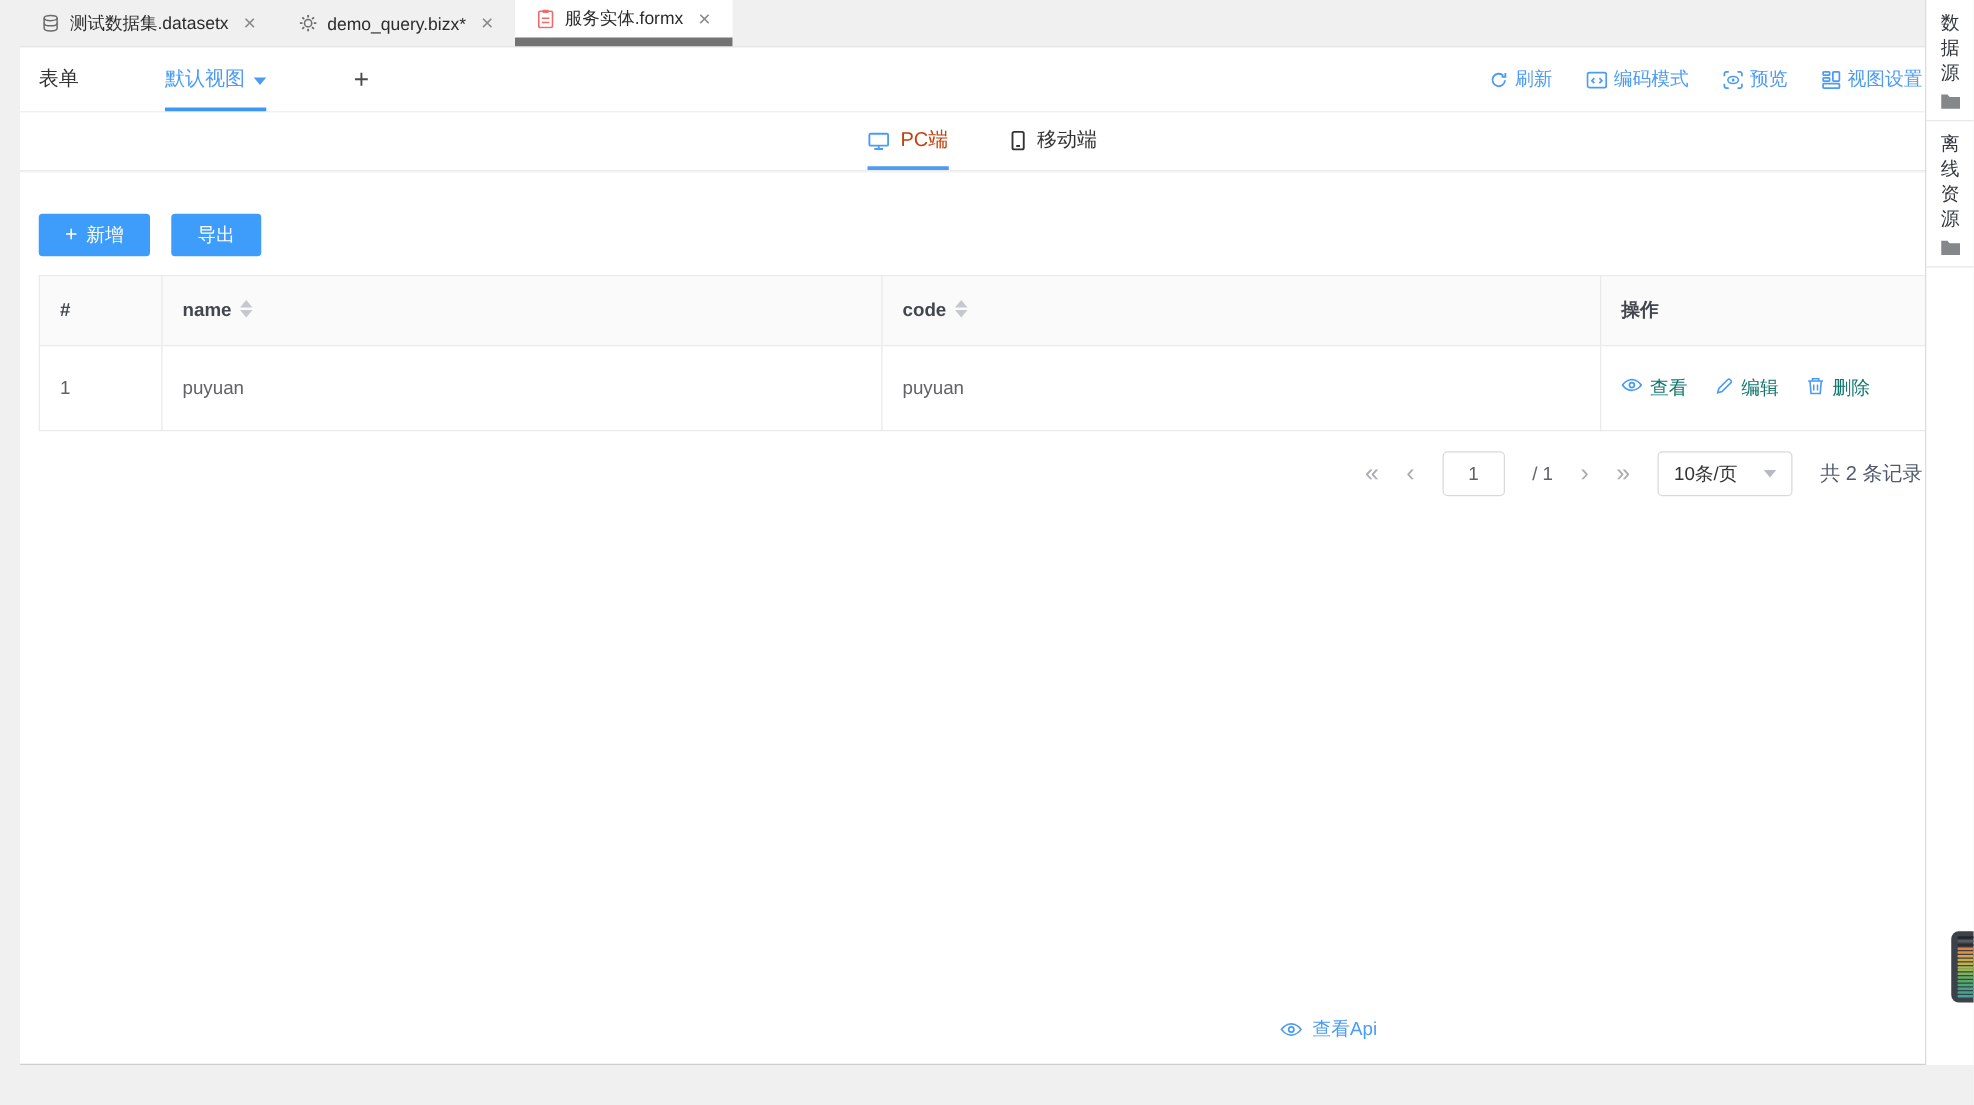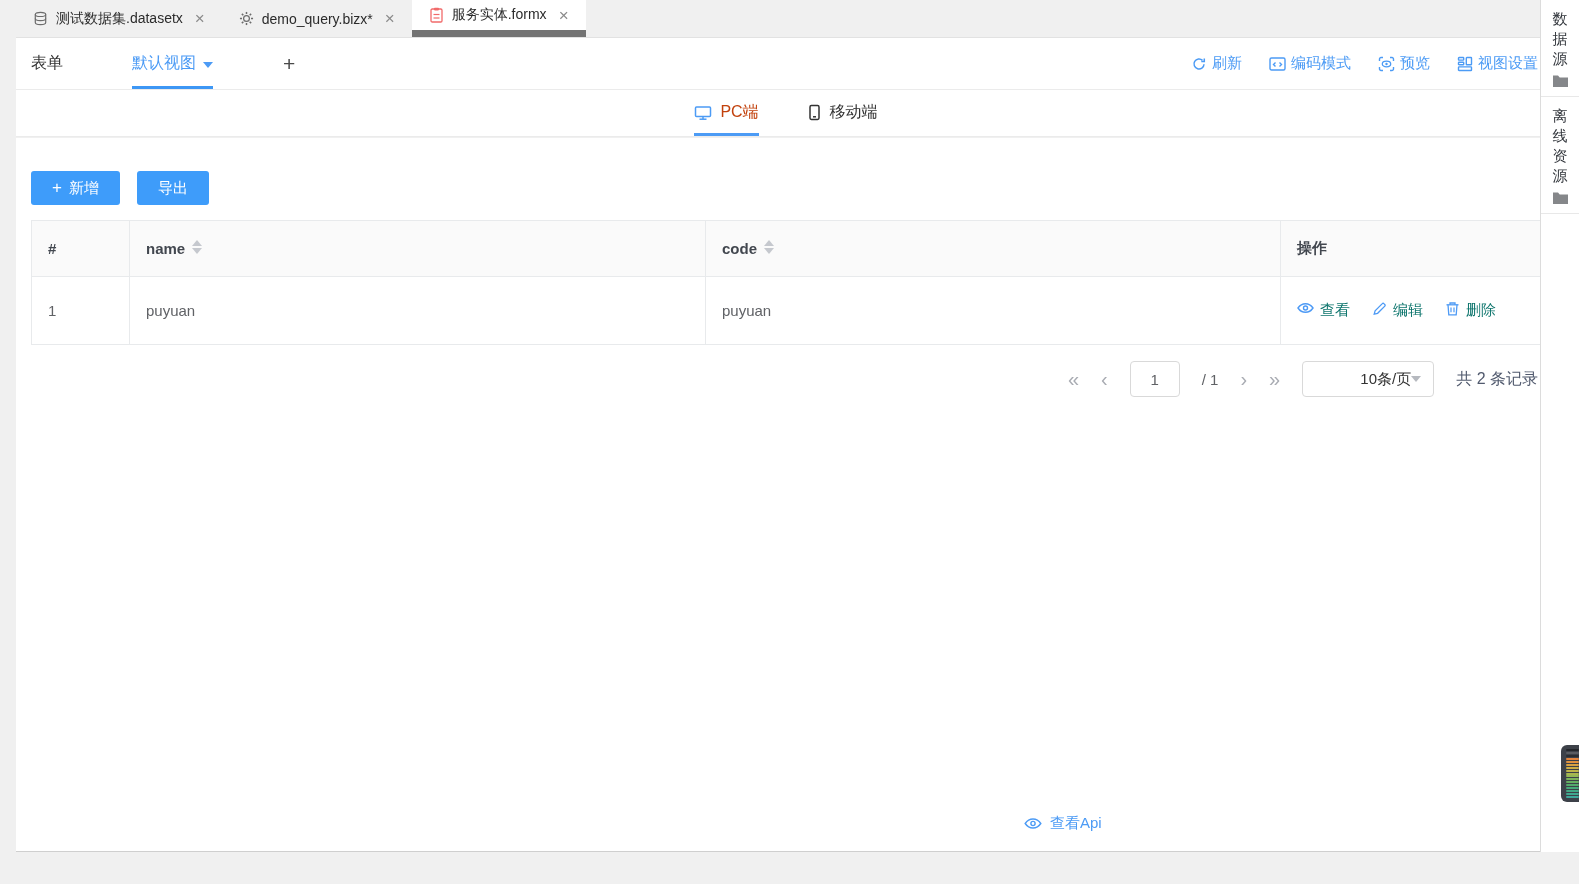--- a/index.html
+++ b/index.html
@@ -53,21 +53,21 @@
   .sorter .up { border-bottom:6px solid #c5c8ce; }
   .sorter .dn { border-top:6px solid #c5c8ce; }
   .ops { display:flex; align-items:center; gap:22px; }
   .op-link { display:flex; align-items:flex-start; gap:6px; color:#0f766e; font-size:15px; cursor:pointer; white-space:nowrap; }
 
   
   .pager { display:flex; align-items:center; justify-content:flex-end; gap:22px; margin:16px 18px 0 0; color:#606266; }
   .pg-btn { font-size:20px; color:#a8abb2; cursor:pointer; line-height:1; }
   .pg-input { width:50px; height:36px; border:1px solid #d9d9d9; border-radius:4px; text-align:center; font-size:15px; color:#606266; outline:none; font-family:inherit; }
   .pg-of { font-size:15px; }
-  .pg-size { width:132px; height:36px; border:1px solid #d9d9d9; border-radius:4px; display:flex; align-items:center; justify-content:flex-end; padding:0 12px; font-size:15px; color:#333; cursor:pointer; }
+  .pg-size { width:108px; height:36px; border:1px solid #d9d9d9; border-radius:4px; display:flex; align-items:center; justify-content:space-between; padding:0 12px; font-size:15px; color:#333; cursor:pointer; }
   .pg-size .sel-caret { width:0; height:0; border-left:5px solid transparent; border-right:5px solid transparent; border-top:6px solid #b6b9bf; }
   .pg-total { font-size:16px; color:#515a6e; }
 
   
   .api-link { position:absolute; left:1008px; top:676px; display:flex; align-items:center; gap:8px; color:#4c9bf5; font-size:15px; cursor:pointer; }
 
   
   .sidebar { position:absolute; right:0; top:0; width:39px; height:852px; background:#fff; border-left:1px solid #dcdcdc; }
   .side-group { display:flex; flex-direction:column; align-items:center; padding:9px 0 8px; border-bottom:1px solid #e8e8e8; cursor:pointer; }
   .vlabel { width:17px; word-break:break-all; line-height:20px; font-size:15px; color:#33373d; text-align:center; }

